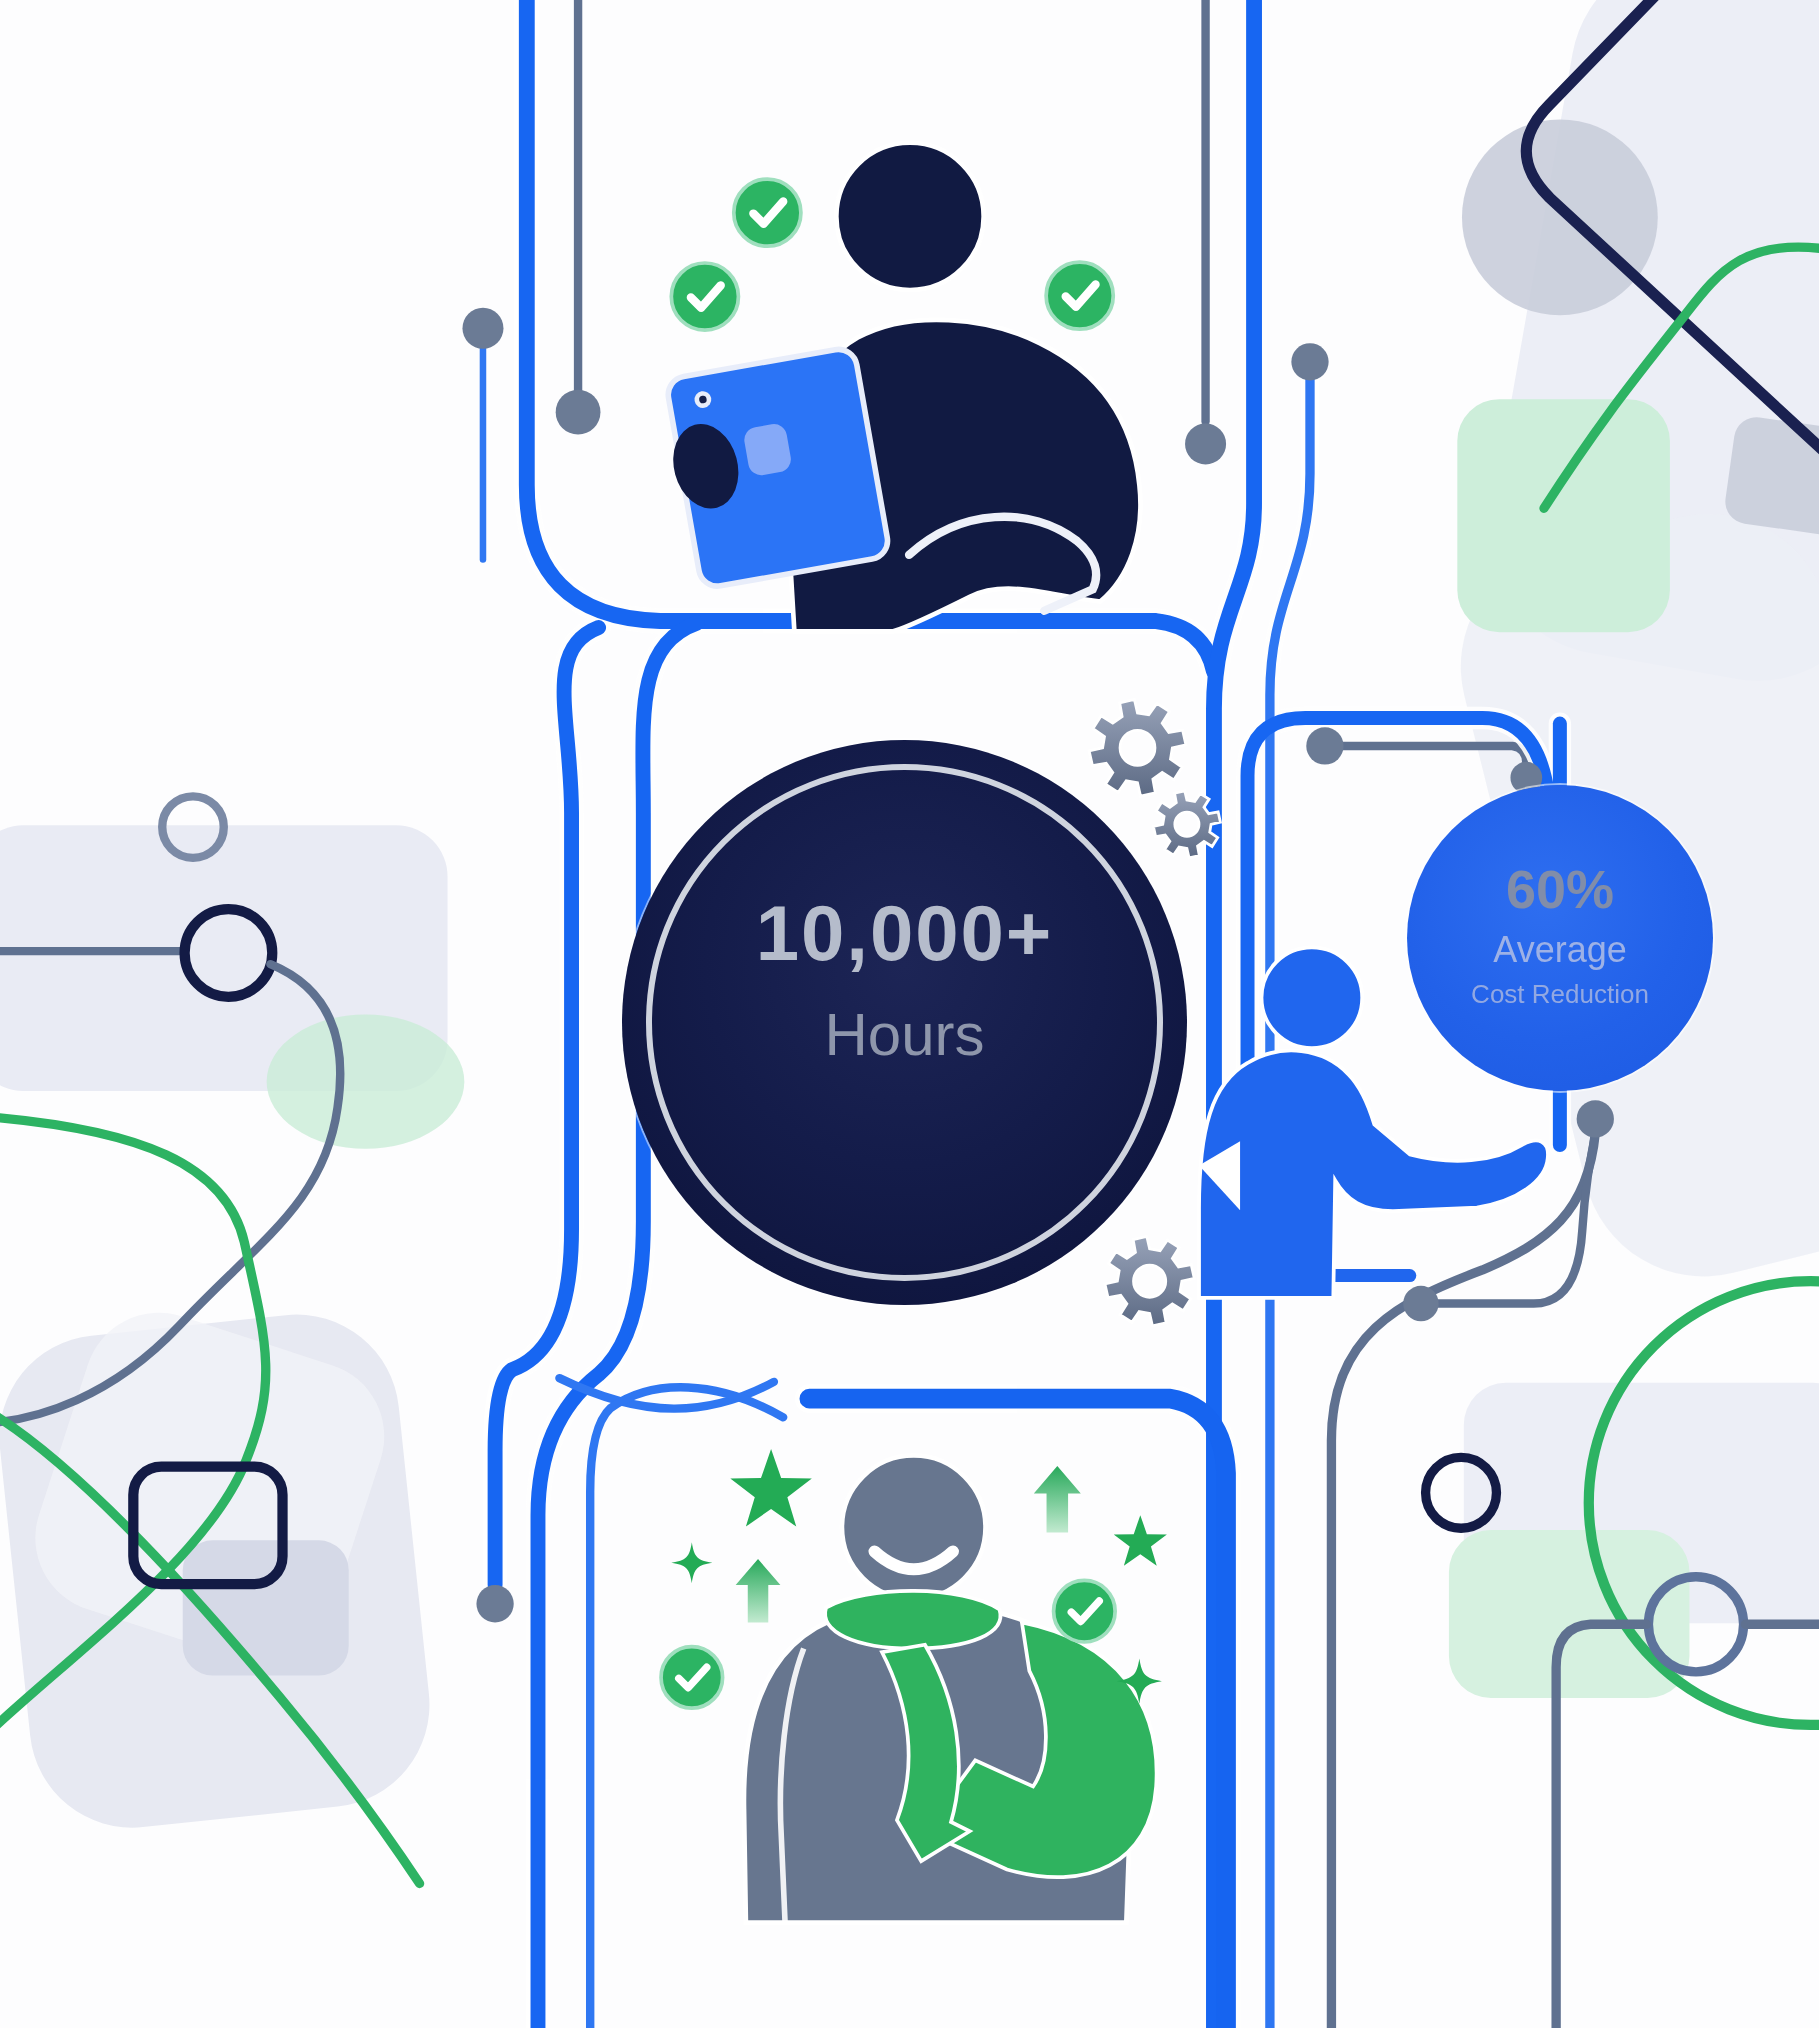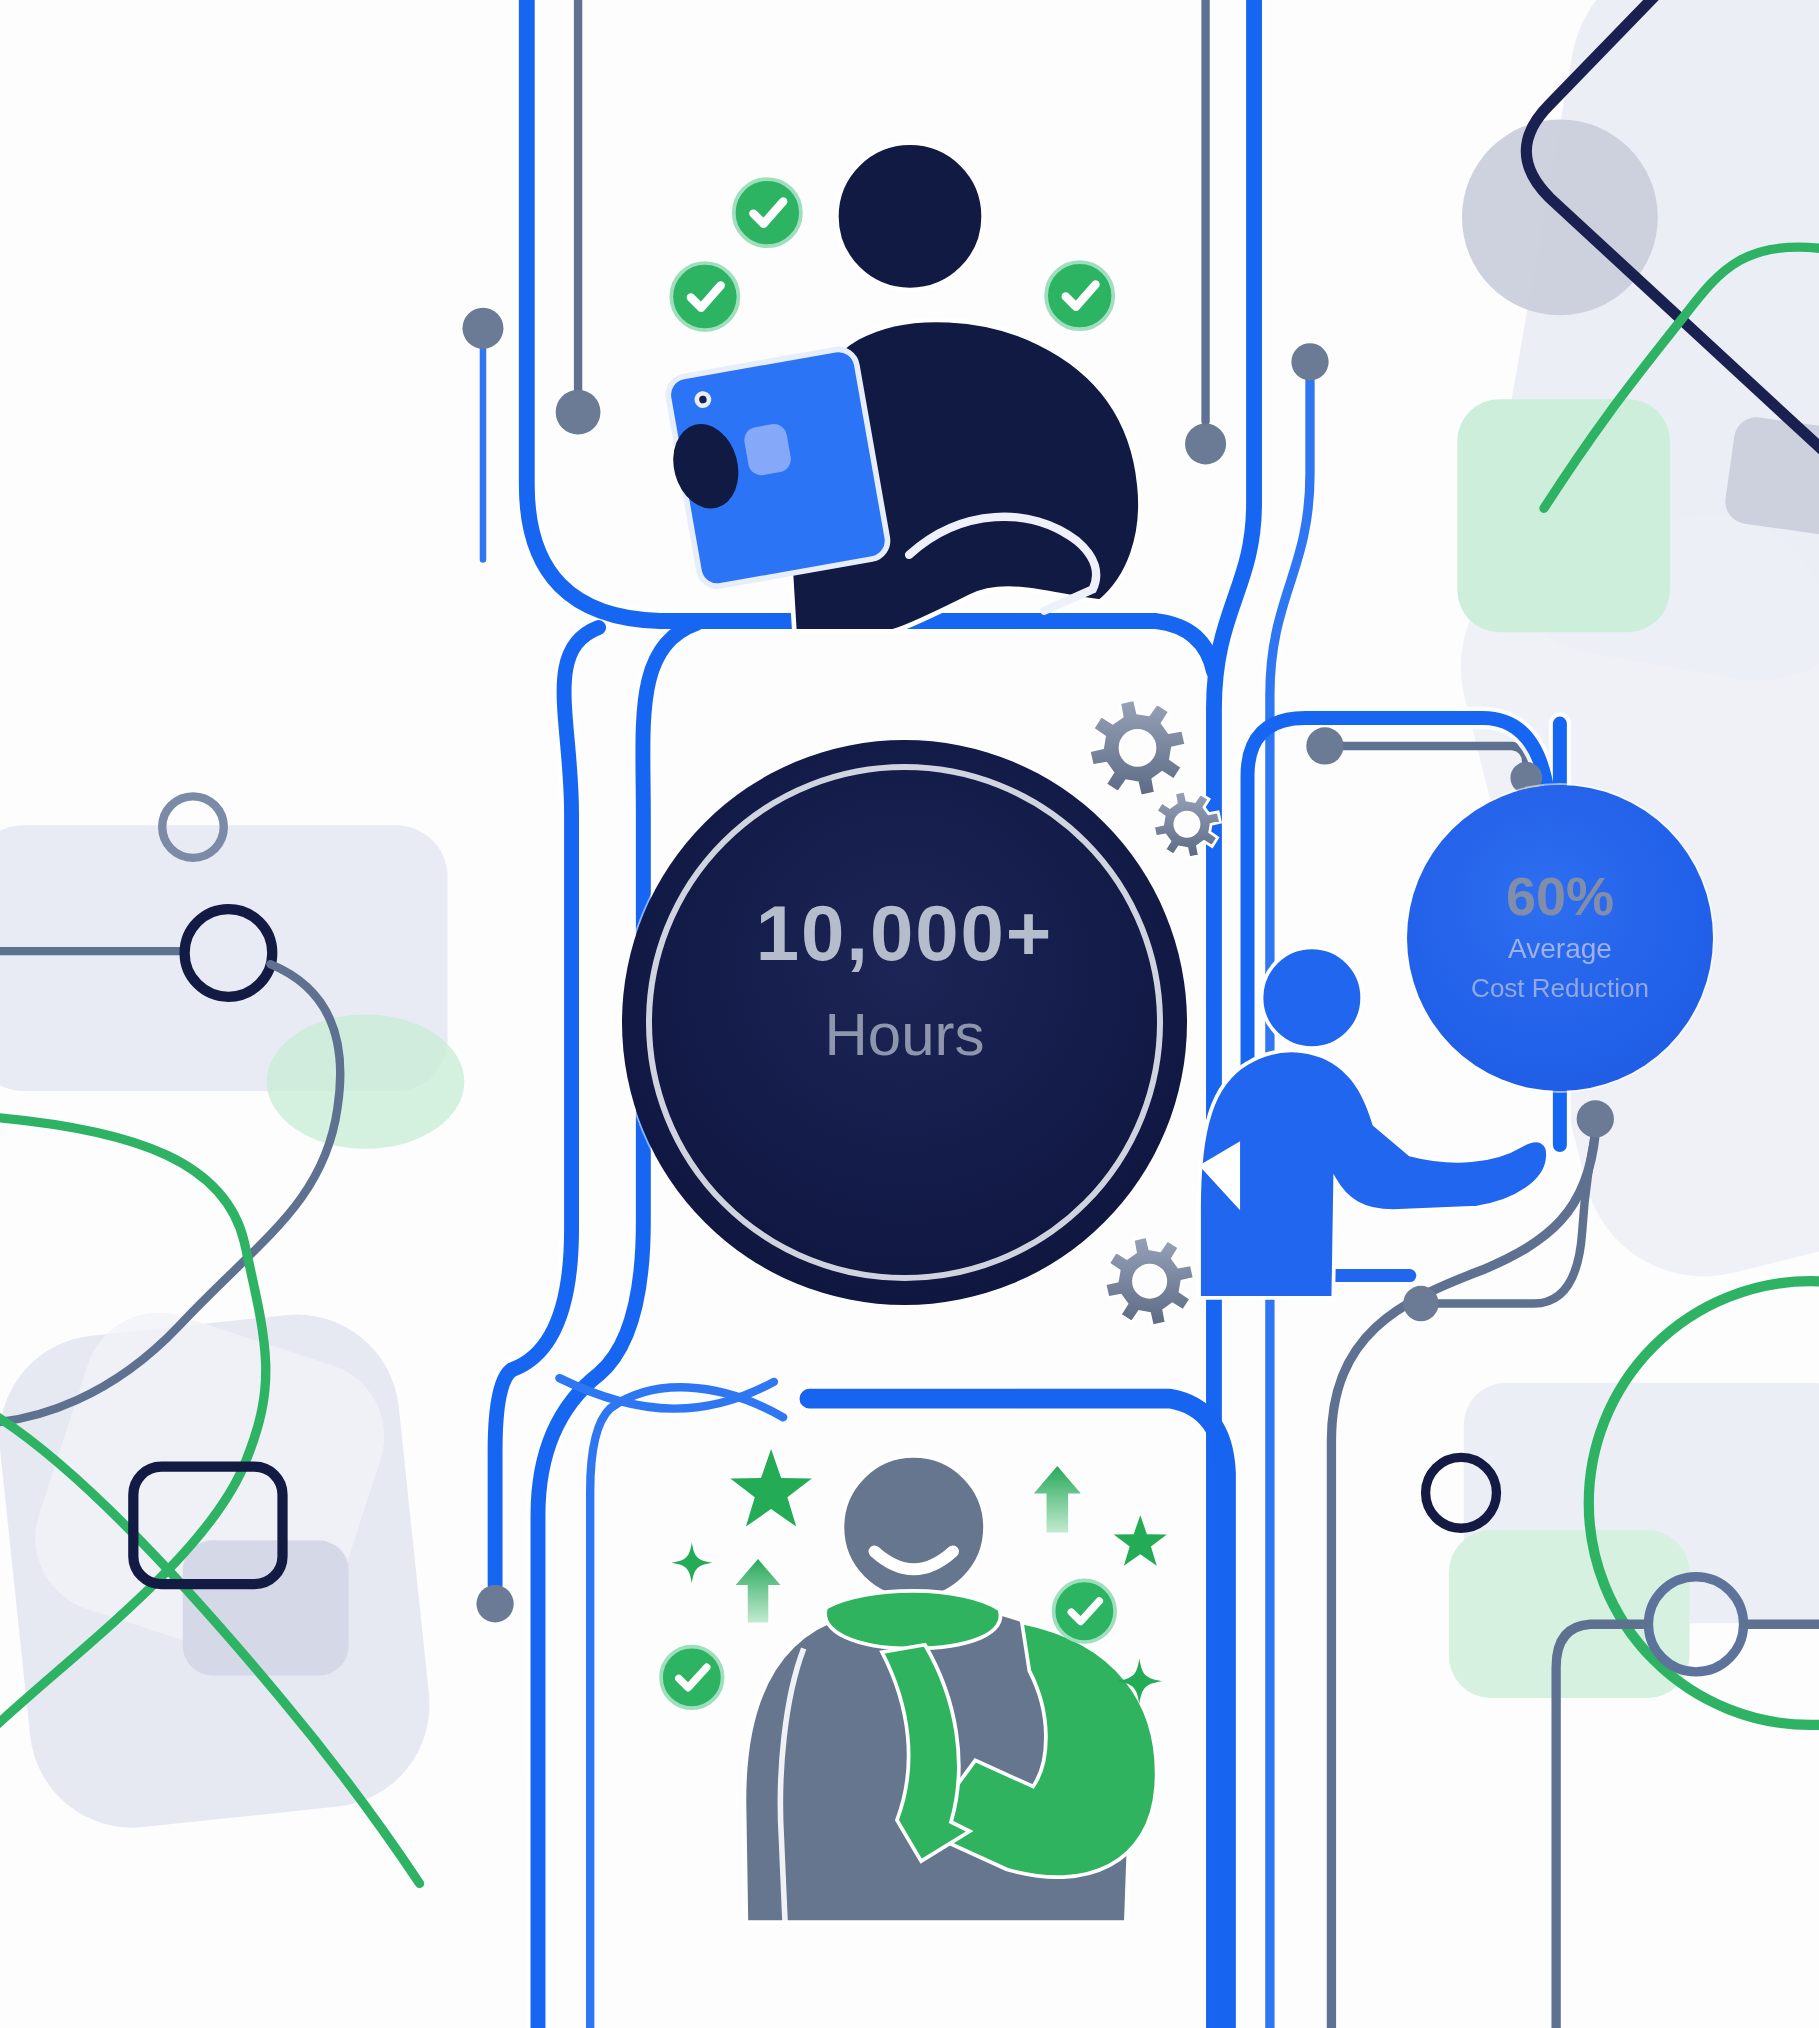--- a/index.html
+++ b/index.html
@@ -12,21 +12,21 @@
      background:radial-gradient(circle at 50% 40%, #1d2556 0%, #141c4a 45%, #0c1238 100%);
      box-shadow:0 0 0 1.9px rgba(255,255,255,.5);}
   .stat-dark .ring{position:absolute;left:24px;top:24px;right:24px;bottom:24px;
      border:6.5px solid rgba(224,228,236,.92);border-radius:50%;pointer-events:none;}
   .stat-dark .v{font-size:78px;font-weight:bold;letter-spacing:1.9px;color:#b5bccb;line-height:1.1;margin-top:-82px;}
   .stat-dark .l{font-size:60px;font-weight:400;color:#8e96ab;line-height:1.25;margin-top:20px;}
   .stat-blue{left:1407px;top:785px;width:306px;height:306px;
      background:radial-gradient(circle at 45% 38%, #2e6ef0 0%, #2261e9 55%, #1d5ae2 100%);
      box-shadow:0 0 0 1.9px rgba(255,255,255,.55);}
   .stat-blue .v{font-size:54px;font-weight:bold;color:#818da9;line-height:1.15;margin-top:-5.6px;}
-  .stat-blue .l1{font-size:28px;color:#9db1e6;line-height:1.6;}
+  .stat-blue .l1{font-size:36px;color:#9db1e6;line-height:1.6;}
   .stat-blue .l2{font-size:26px;color:#92a8e2;line-height:1.3;}
 </style>
 </head>
 <body>
 
 <div class="canvas">
 <svg width="1820" height="2029" viewBox="0 0 1952 2176">
   <defs>
     <linearGradient id="gearGrad" x1="0" y1="0" x2="0" y2="1">
       <stop offset="0" stop-color="#97a2b8"></stop>

